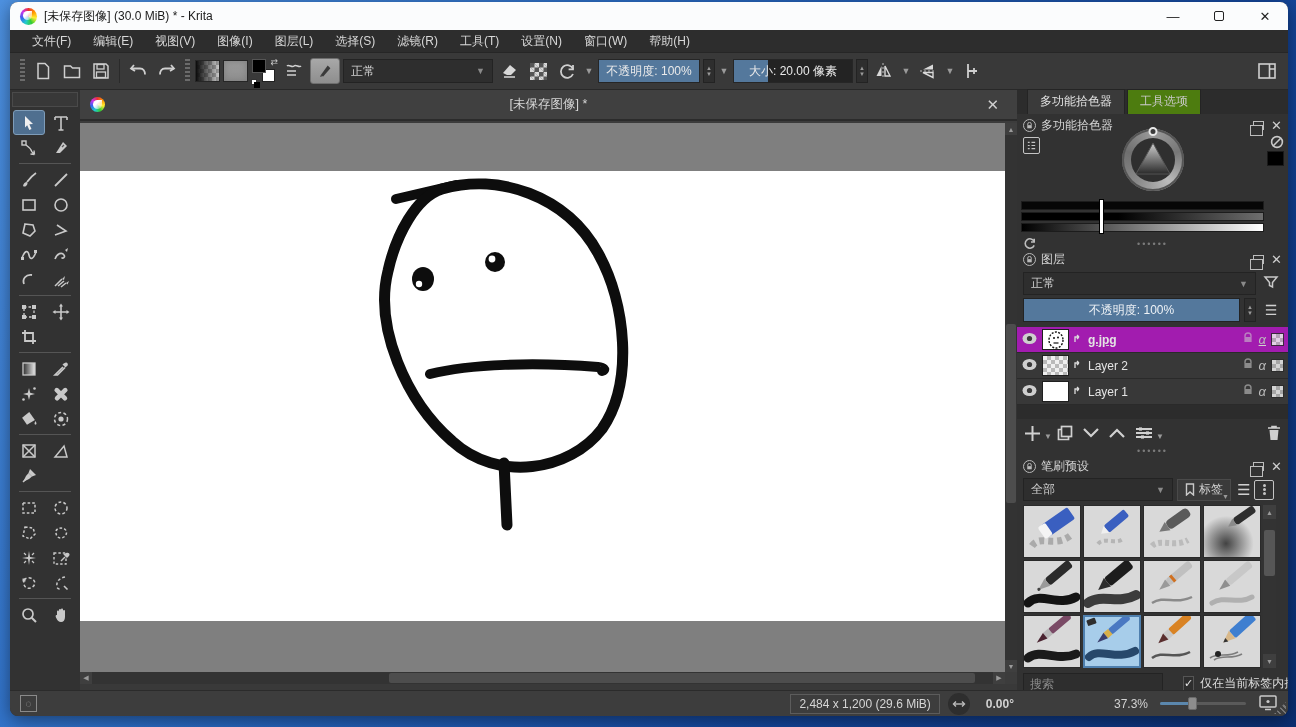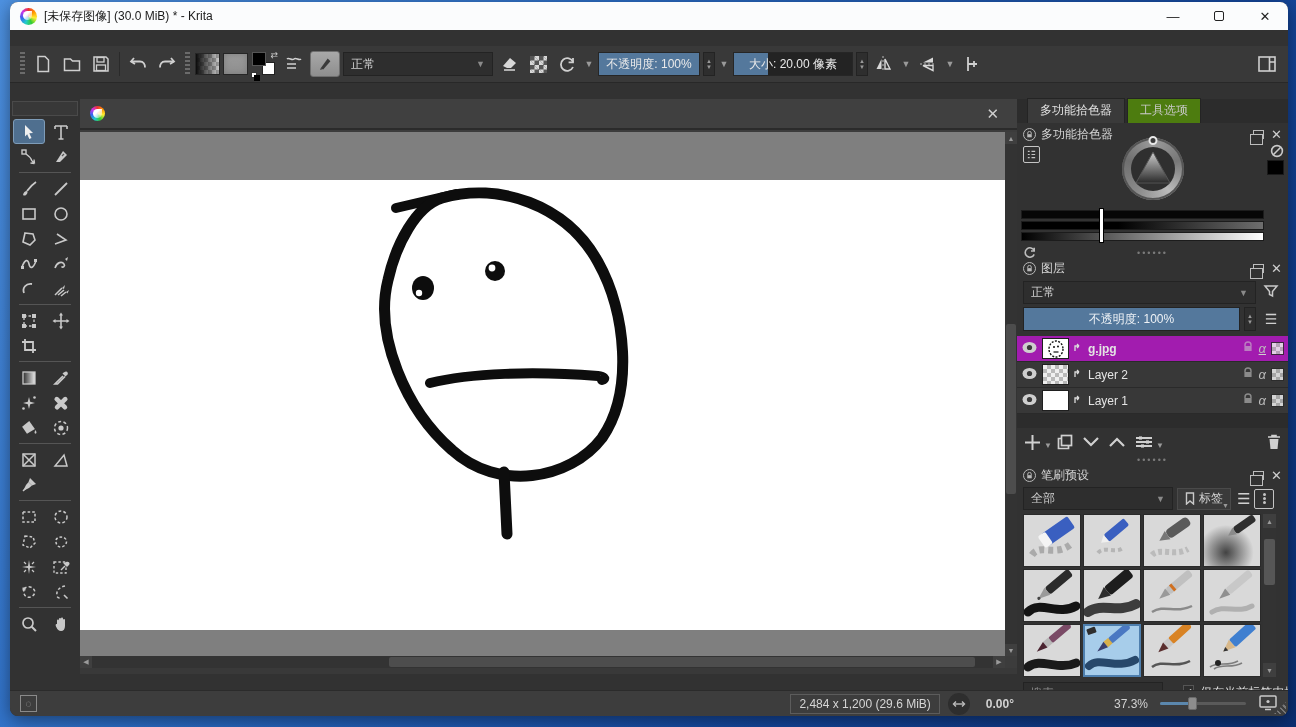--- a/index.html
+++ b/index.html
@@ -1,18 +1,18 @@
 <!DOCTYPE html>
 <html><head>
 <meta charset="utf-8">
 <style>
 *{margin:0;padding:0;box-sizing:border-box;font-family:"Liberation Sans",sans-serif;}
 html,body{width:1296px;height:727px;overflow:hidden;}
 body{background:linear-gradient(125deg,#4e92e2 0%,#2b6cc4 35%,#14469b 70%,#0b2f72 100%);position:relative;}
-.window{position:absolute;left:10px;top:2px;width:1278px;height:714px;border-radius:8px;overflow:hidden;background:#323232;display:flex;flex-direction:column;box-shadow:0 4px 18px rgba(0,0,0,.45);gap:16px;}
+.window{position:absolute;left:10px;top:2px;width:1278px;height:714px;border-radius:8px;overflow:hidden;background:#323232;display:flex;flex-direction:column;box-shadow:0 4px 18px rgba(0,0,0,.45);}
 
 .titlebar{height:28px;background:#fbfcfd;display:flex;align-items:center;padding-left:10px;flex:0 0 auto;}
 .klogo{width:17px;height:17px;border-radius:50%;background:conic-gradient(#e33,#f90,#fe3,#3c3,#2cc,#36e,#c3e,#e33);position:relative;margin-right:7px;}
 .klogo::after{content:"";position:absolute;left:3px;top:3px;width:9px;height:9px;border-radius:50% 0 50% 50%;background:linear-gradient(135deg,#fff 40%,rgba(255,255,255,.2));}
 .title-text{font-size:12px;color:#1b1b1b;}
 .wbtns{margin-left:auto;display:flex;height:100%;}
 .wbtn{width:46px;height:100%;display:flex;align-items:center;justify-content:center;color:#222;font-size:13px;}
 .wbtn .maxbox{width:10px;height:10px;border:1.2px solid #222;border-radius:2px;display:block;}
 
 .menubar{height:23px;background:#2d2d2d;display:flex;align-items:center;padding-left:12px;gap:2px;flex:0 0 auto;border-bottom:1px solid #262626;}
@@ -153,20 +153,33 @@
     <span class="title-text">[未保存图像] (30.0 MiB) * - Krita</span>
     <div class="wbtns">
       <span class="wbtn">—</span>
       <span class="wbtn">
           <span class="maxbox"></span>
         </span>
       <span class="wbtn">✕</span>
     </div>
   </div>
 
+  <div class="menubar">
+    <span class="menu-item">文件(F)</span>
+    <span class="menu-item">编辑(E)</span>
+    <span class="menu-item">视图(V)</span>
+    <span class="menu-item">图像(I)</span>
+    <span class="menu-item">图层(L)</span>
+    <span class="menu-item">选择(S)</span>
+    <span class="menu-item">滤镜(R)</span>
+    <span class="menu-item">工具(T)</span>
+    <span class="menu-item">设置(N)</span>
+    <span class="menu-item">窗口(W)</span>
+    <span class="menu-item">帮助(H)</span>
+  </div>
 
   <div class="toolbar">
     <span class="tb-handle"></span>
     <span class="tb-ic">
         <svg width="20" height="20" viewBox="0 0 20 20">
           <path d="M5 2.5h7l3.5 3.5v11.5H5z" fill="none" stroke="#cfcfcf" stroke-width="1.5"></path>
         </svg>
       </span>
     <span class="tb-ic">
         <svg width="20" height="20" viewBox="0 0 20 20">
@@ -508,20 +521,21 @@
             <svg width="18" height="18" viewBox="0 0 18 18">
               <path d="M5 9 V5.5 C5 4 7 4 7 5.5 V4 C7 2.5 9 2.5 9 4 V3.5 C9 2 11 2 11 3.5 V5 C11 3.8 13 3.8 13 5.2 V11 C13 14 11.5 16 9 16 C6.8 16 5.5 14.6 4.5 12.5 C3.8 11 3.2 9.8 4 9.2 C4.5 8.8 5 9 5 9 Z" fill="#c9c9c9"></path>
             </svg>
           </span>
       </div>
     </div>
 
     <div class="canvas-area">
       <div class="subtitle">
         <span class="klogo" style="width:15px;height:15px;"></span>
+        <span class="stitle">[未保存图像] *</span>
         <span class="sclose">✕</span>
       </div>
       <div class="viewport">
         <div class="canvas-white">
           <svg style="position:absolute;left:278px;top:4px;" width="292" height="400" viewBox="0 0 292 400">
             <path d="M38 24 L98 10" stroke="#0d0d0d" stroke-width="10" stroke-linecap="round" fill="none"></path>
             <path d="M84 14 C140 -2 208 20 240 78 C268 128 276 208 244 254 C212 296 140 308 94 266 C48 226 16 152 30 96 C38 60 58 22 84 14 Z" fill="none" stroke="#0d0d0d" stroke-width="11" stroke-linecap="round"></path>
             <ellipse cx="65" cy="104" rx="11" ry="12" fill="#0d0d0d"></ellipse>
             <circle cx="61" cy="109" r="3.2" fill="#fff"></circle>
             <ellipse cx="137" cy="87" rx="10" ry="10" fill="#0d0d0d"></ellipse>

